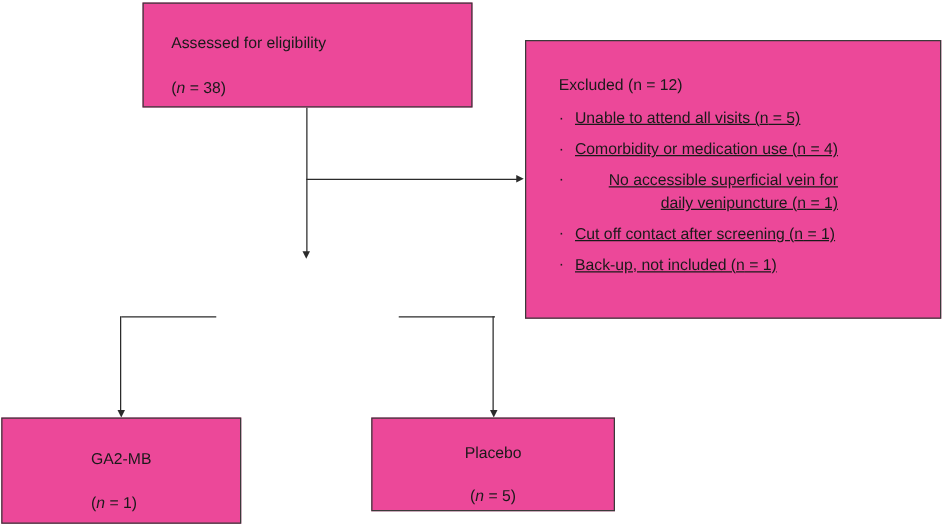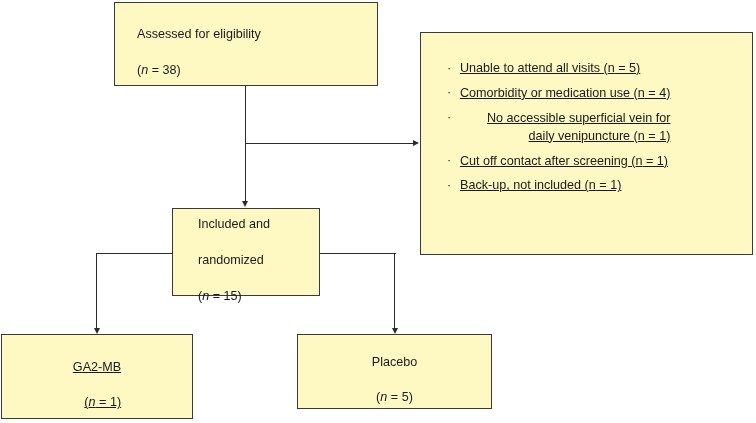--- a/index.html
+++ b/index.html
@@ -15,21 +15,21 @@
     position: relative;
     width: 756px;
     height: 423px;
     background: #ffffff;
     overflow: hidden;
   }
   .node {
     position: absolute;
     box-sizing: border-box;
     border: 1.3px solid #3a3a3a;
-    background: #fef9c3;
+    background: #ec4899;
     display: flex;
     align-items: center;
     justify-content: center;
     z-index: 2;
   }
   .node.left-align {
     justify-content: flex-start;
     align-items: flex-start;
   }
   .node-text {
@@ -107,20 +107,21 @@
 
   <div class="node" style="left:114px; top:2px; width:264px; height:84px;">
     <div class="node-text" style="padding-left:22px; width:100%;">
       <span>Assessed for eligibility</span><br>
       <span><span>(</span><span class="ital">n</span><span> = 38)</span></span>
     </div>
   </div>
 
   <div class="node left-align" style="left:420px; top:32px; width:333px; height:223px;">
     <div class="excluded-body">
+      <div class="excluded-head"><span>Excluded (</span><span class="ital">n</span><span> = 12)</span></div>
       <ul class="excl-list">
         <li>
           <span class="bullet">·</span>
           <span class="txt"><span>Unable to attend all visits (</span><span class="ital">n</span><span> = 5)</span></span>
         </li>
         <li>
           <span class="bullet">·</span>
           <span class="txt"><span>Comorbidity or medication use (</span><span class="ital">n</span><span> = 4)</span></span>
         </li>
         <li>
@@ -133,30 +134,23 @@
           <span class="txt"><span>Cut off contact after screening (</span><span class="ital">n</span><span> = 1)</span></span>
         </li>
         <li>
           <span class="bullet">·</span>
           <span class="txt"><span>Back-up, not included (</span><span class="ital">n</span><span> = 1)</span></span>
         </li>
       </ul>
     </div>
   </div>
 
-  <div class="node" style="left:172px; top:208px; width:148px; height:88px;">
-    <div class="node-text" style="padding-left:25px; width:100%;">
-      <span>Included and</span><br>
-      <span>randomized</span><br>
-      <span><span>(</span><span class="ital">n</span><span> = 15)</span></span>
-    </div>
-  </div>
 
   <div class="node" style="left:1px; top:334px; width:192px; height:85px;">
-    <div class="node-text" style="text-align:right;text-decoration:underline;">
+    <div class="node-text" style="text-align:left;">
       <span>GA2-MB</span><br>
       <span><span>(</span><span class="ital">n</span><span> = 1)</span></span>
     </div>
   </div>
 
   <div class="node" style="left:297px; top:334px; width:195px; height:75px;">
     <div class="node-text" style="text-align:center;">
       <span>Placebo</span><br>
       <span><span>(</span><span class="ital">n</span><span> = 5)</span></span>
     </div>

